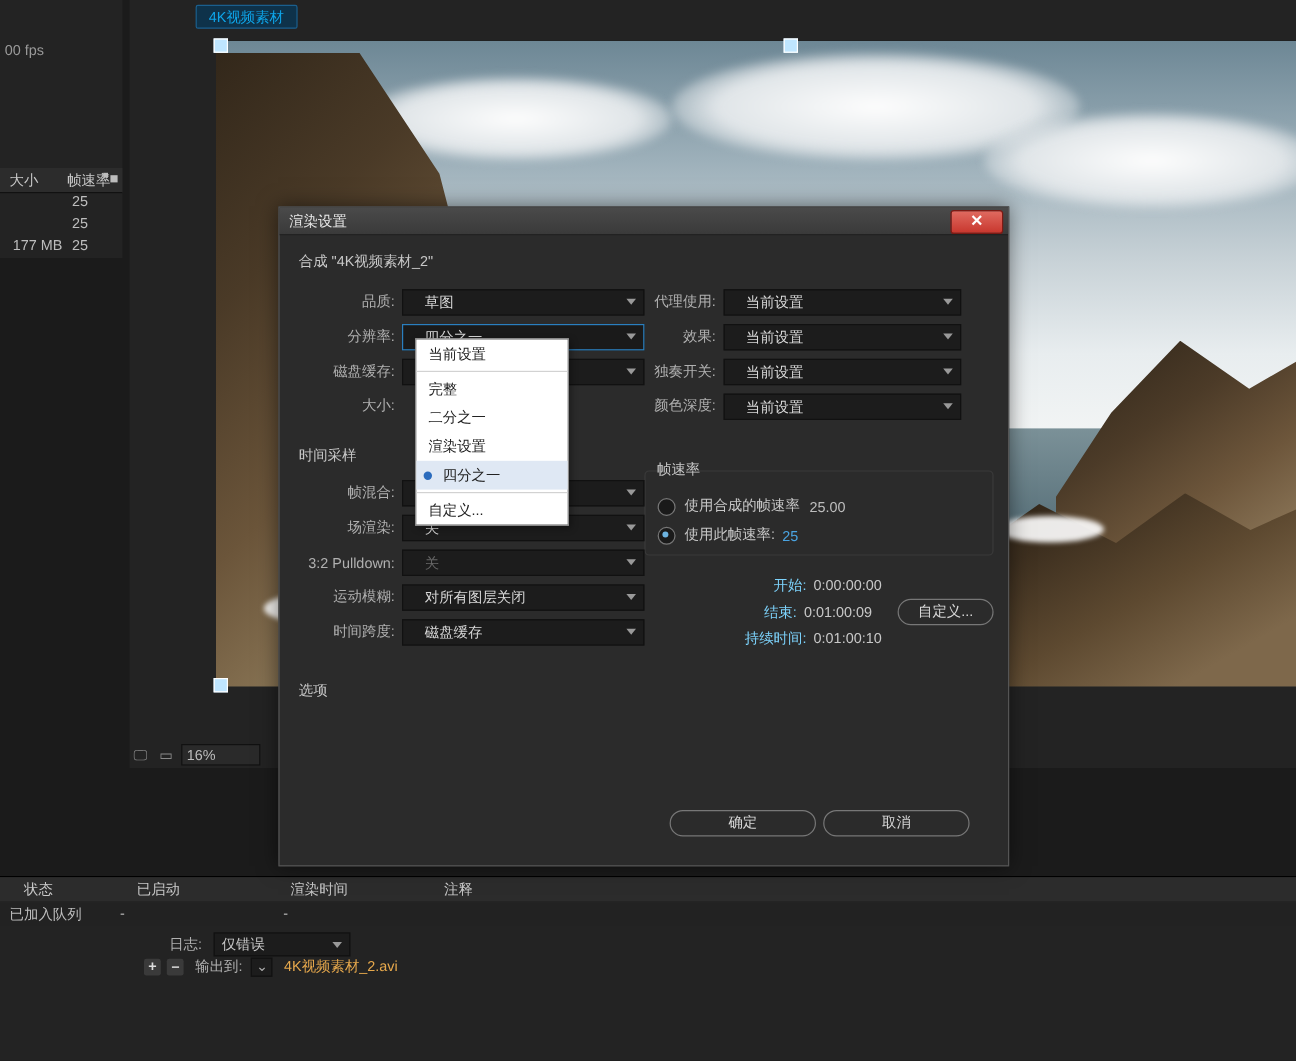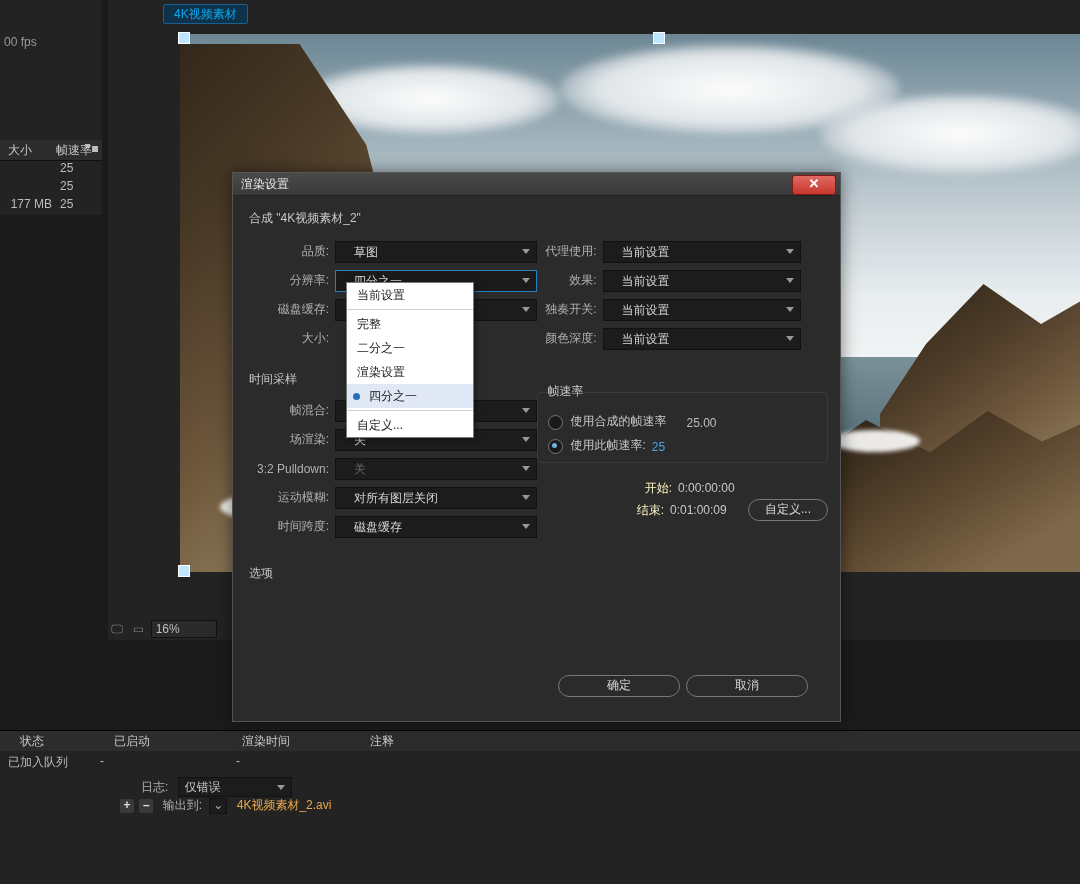--- a/index.html
+++ b/index.html
@@ -58,25 +58,25 @@
   .select{flex:1;height:20px;background:#1c1c1c;border:1px solid #111;color:#d8d8d8;padding:0 18px;line-height:20px;position:relative;max-width:190px}
   .select.active{border:1px solid #2a7fbf;background:#1a1a1a}
   .select .arr{position:absolute;right:6px;top:7px;width:0;height:0;border-left:4px solid transparent;border-right:4px solid transparent;border-top:5px solid #999}
   .disabled{color:#666}
   .sect{margin-top:18px;color:#c8c8c8}
   .sect-title{margin:0 0 8px 4px}
   .framerate-box{border:1px solid #3a3a3a;border-radius:4px;padding:8px 10px;margin-top:-4px}
   .radio-row{display:flex;align-items:flex-end;height:24px}
   .radio{width:13px;height:13px;border:1px solid #777;border-radius:50%;margin-right:8px;position:relative;background:#1a1a1a}
   .radio.on:after{content:"";position:absolute;left:3px;top:3px;width:5px;height:5px;border-radius:50%;background:#6db3e0}
-  .fr-val{color:#bdbdbd;margin-left:20px}
+  .fr-val{color:#bdbdbd;margin-left:8px}
   .fr-link{color:#4aa3e0;margin-left:6px}
   .time-rows{margin-top:14px}
   .time-rows .trow{display:flex;justify-content:flex-end;align-items:center;height:22px}
-  .trow .tl{color:#fef9c3;margin-right:6px;text-align:right}
+  .trow .tl{color:#7dd3fc;margin-right:6px;text-align:right}
   .trow .tv{color:#c8c8c8;width:72px}
   .pillbtn{height:20px;padding:0 16px;border:1px solid #777;border-radius:11px;line-height:19px;color:#d8d8d8;margin-left:6px}
   .opts{margin-top:24px}
   .chk-row{display:flex;align-items:center;justify-content:center;height:22px;color:#777}
   .chk{width:13px;height:13px;border:1px solid #666;background:#1a1a1a;margin-right:8px}
   .dlg-buttons{position:absolute;left:0;bottom:12px;width:100%;display:flex;justify-content:flex-end;padding-right:20px;box-sizing:border-box}
   .dlg-buttons .pillbtn{width:88px;text-align:center}
   .dropdown{position:absolute;left:346px;top:282px;width:126px;background:#fff;border:1px solid #7a7a7a;box-shadow:2px 2px 6px rgba(0,0,0,.4);z-index:50}
   .dd-item{height:24px;line-height:24px;padding:0 10px;color:#222;font-size:12px;position:relative}
   .dd-item.selected{background:#dfe8f4}
@@ -255,20 +255,25 @@
               <div class="trow">
                   <span class="tl">开始:</span>
                   <span class="tv">0:00:00:00</span>
                   <span style="width:78px"></span>
                 </div>
               <div class="trow">
                   <span class="tl">结束:</span>
                   <span class="tv">0:01:00:09</span>
                   <span class="pillbtn">自定义...</span>
                 </div>
+              <div class="trow">
+                  <span class="tl">持续时间:</span>
+                  <span class="tv">0:01:00:10</span>
+                  <span style="width:78px"></span>
+                </div>
             </div>
           </div>
         </div>
       </div>
 
       <div class="opts">
         <div class="sect-title">选项</div>
       </div>
 
       <div class="dlg-buttons">

